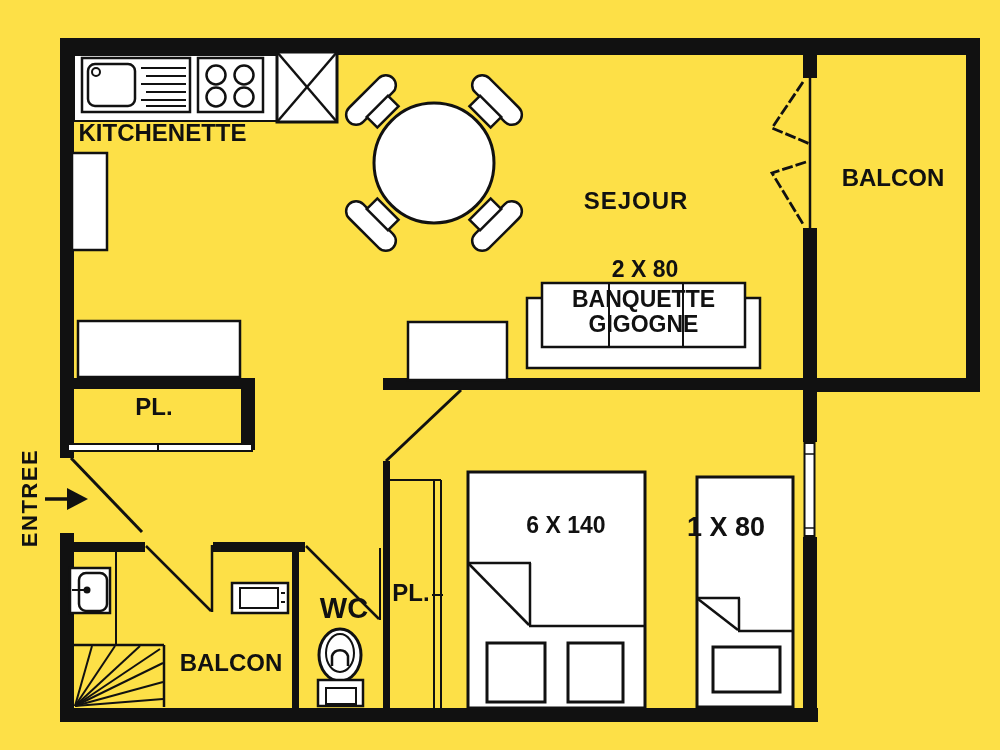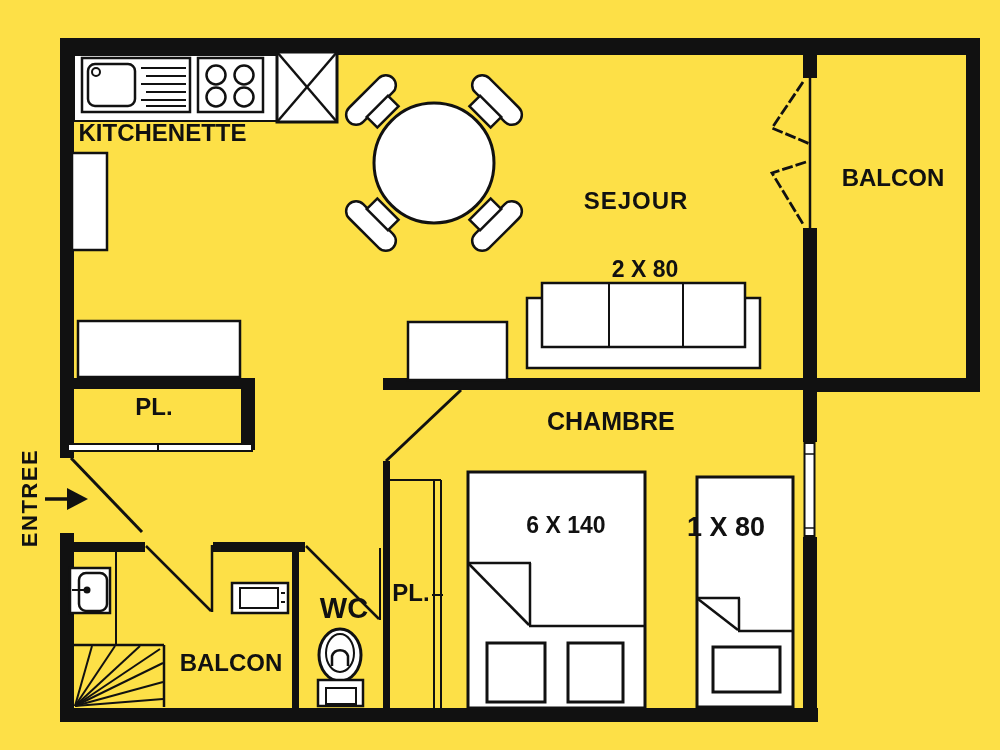--- a/index.html
+++ b/index.html
@@ -200,21 +200,24 @@
   <g>
     <line x1="45" y1="499" x2="67" y2="499" stroke="#111111" stroke-width="3.5"></line>
     <polygon points="67,488 88,499 67,510" fill="#111111"></polygon>
   </g>
 </svg>
 
 <div class="lbl lbl-kitchenette">KITCHENETTE</div>
 <div class="lbl lbl-sejour">SEJOUR</div>
 <div class="lbl lbl-balcon">BALCON</div>
 <div class="lbl lbl-2x80">2 X 80</div>
-<div class="lbl lbl-chambre">CHAMBRE</div>
+<div class="lbl lbl-banquette">
+  <div>BANQUETTE</div>
+  <div>GIGOGNE</div>
+</div>
 <div class="lbl lbl-1x140">6 X 140</div>
 <div class="lbl lbl-1x80">1 X 80</div>
 <div class="lbl lbl-pl-entry">PL.</div>
 <div class="lbl lbl-pl-chambre">PL.</div>
 <div class="lbl lbl-douche">BALCON</div>
 <div class="lbl lbl-wc">WC</div>
 <div class="lbl lbl-entree">ENTREE</div>
 
 </div>
 

